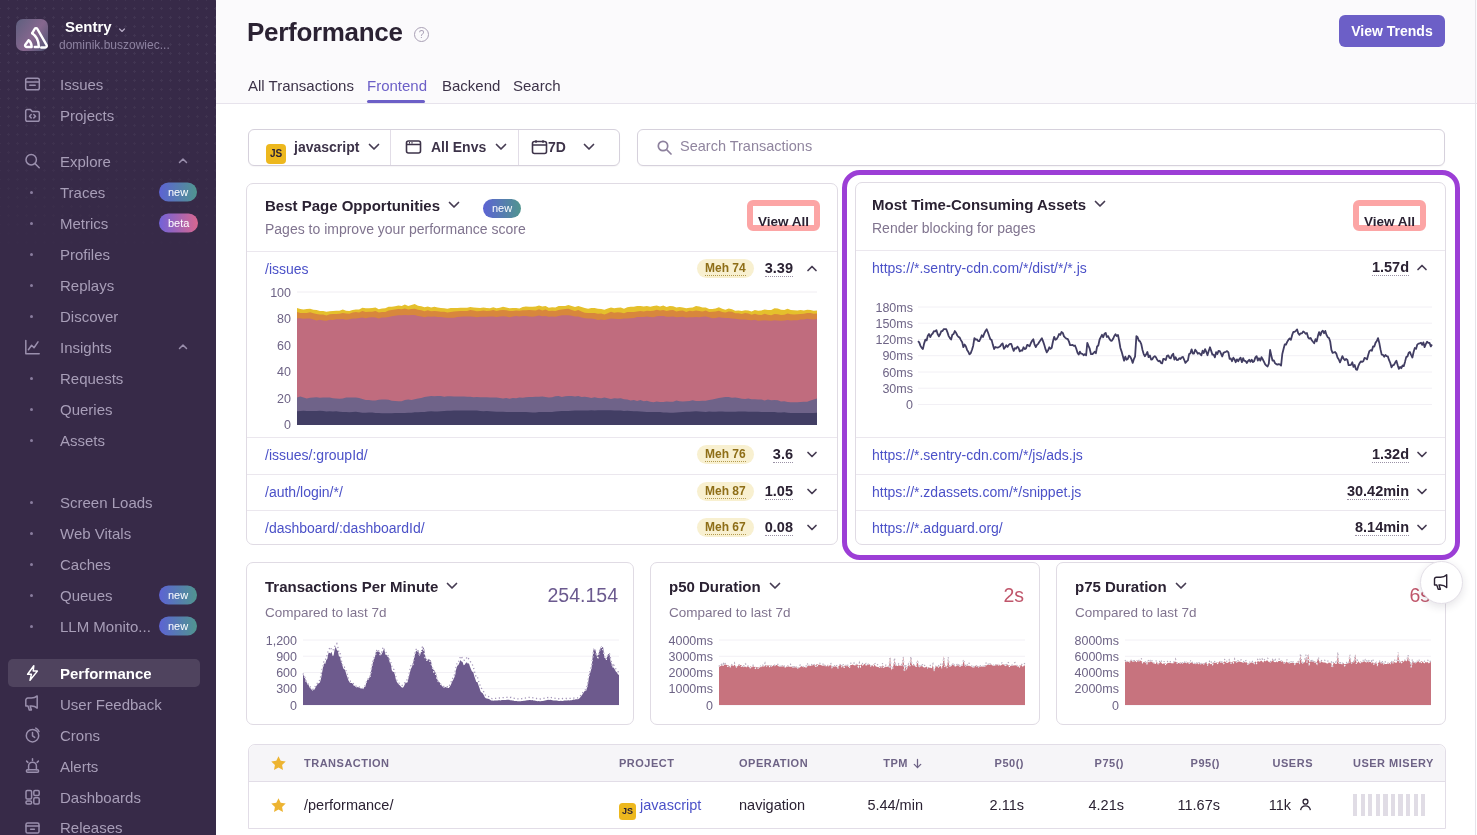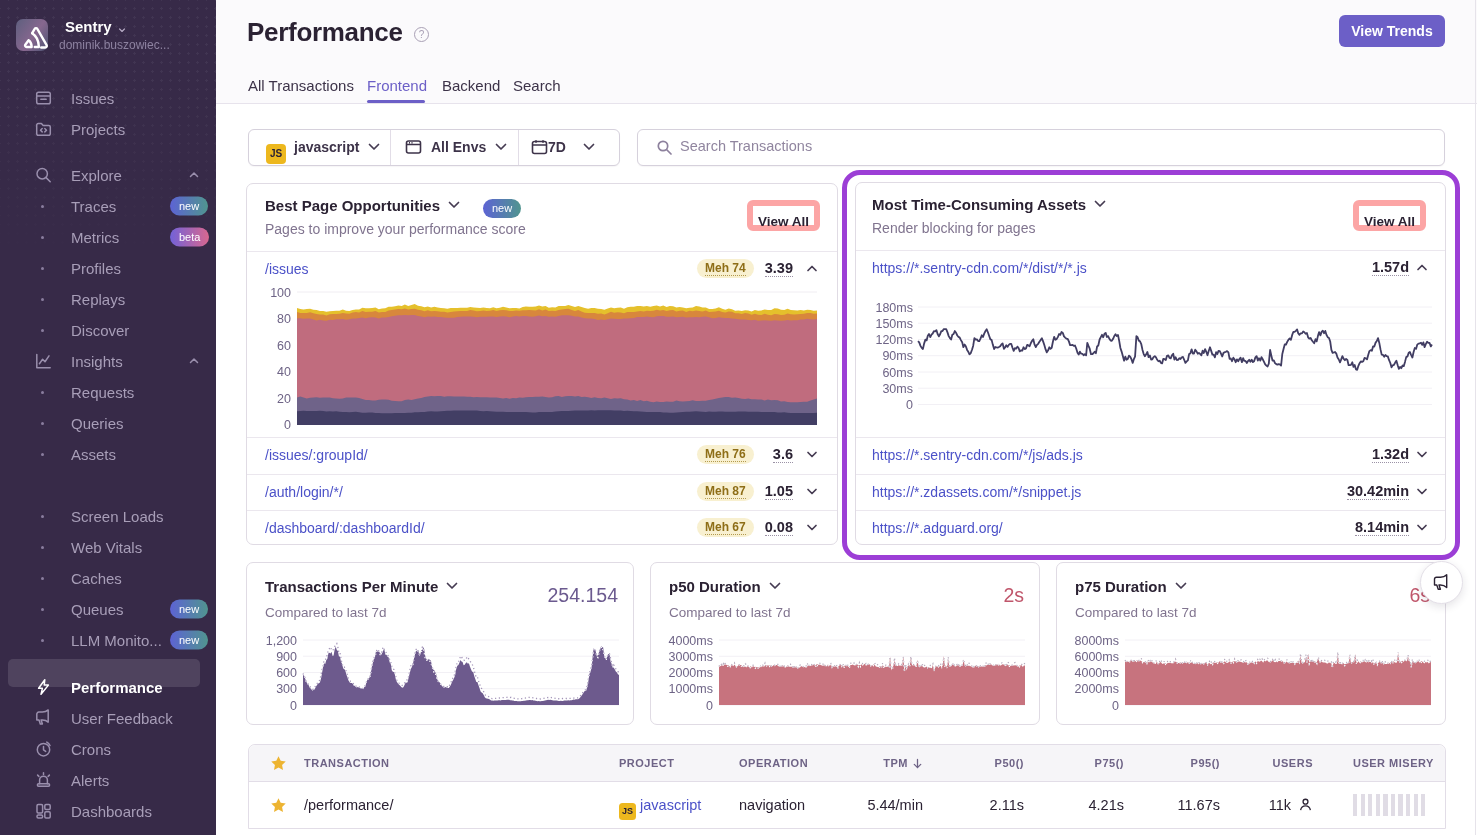--- a/index.html
+++ b/index.html
@@ -9,21 +9,21 @@
 .sidebar .dots { position:absolute; left:0; top:0; width:216px; height:300px;
   background-image:radial-gradient(rgba(255,255,255,0.055) 1px, transparent 1.3px);
   background-size:9px 9px; background-position:4px 4px;
   -webkit-mask-image:linear-gradient(180deg,#000 25%,transparent 88%); mask-image:linear-gradient(180deg,#000 25%,transparent 88%); }
 .logo { position:absolute; left:16px; top:19px; width:32px; height:32px; border-radius:7px;
   background:linear-gradient(125deg,#5e5f7e 0%,#87678f 55%,#4d5472 100%); }
 .logo svg { position:absolute; left:4px; top:4px; }
 .orgname { position:absolute; left:65px; top:18px; color:#fff; font-size:15px; font-weight:bold; }
 .orgname .chev { color:#b9aec7; font-weight:normal; }
 .orgsub { position:absolute; left:59px; top:38px; color:#8d82a0; font-size:12px; width:150px; white-space:nowrap; overflow:hidden; }
-.nav-item { position:absolute; left:12px; width:216px; height:31px; color:#a89eb8; font-size:15px;margin-top:14px; }
+.nav-item { position:absolute; left:1px; width:216px; height:31px; color:#a89eb8; font-size:15px; }
 .nav-item .lbl { position:absolute; left:59px; top:50%; transform:translateY(-50%); white-space:nowrap; }
 .nav-item .icon { position:absolute; left:22px; top:50%; transform:translateY(-50%); width:19px; height:19px; }
 .nav-item .bullet { position:absolute; left:29px; top:50%; margin-top:-1.5px; width:3px; height:3px; border-radius:50%; background:#897d9e; }
 .nav-item .colchev { position:absolute; right:28px; top:50%; transform:translateY(-50%); }
 .nav-badge { position:absolute; left:158px; top:50%; transform:translateY(-50%); height:19px; line-height:19px;
   padding:0 9px; border-radius:10px; font-size:11px; color:#fff; }
 .bg-new { background:linear-gradient(90deg,#5d63d4,#50958f); }
 .bg-beta { background:linear-gradient(90deg,#7262d8,#d8678f); }
 .active-row { position:absolute; left:8px; top:659px; width:192px; height:28px; background:rgba(255,255,255,0.12); border-radius:5px; }
 .nav-item.active { color:#fff; font-weight:bold; }

